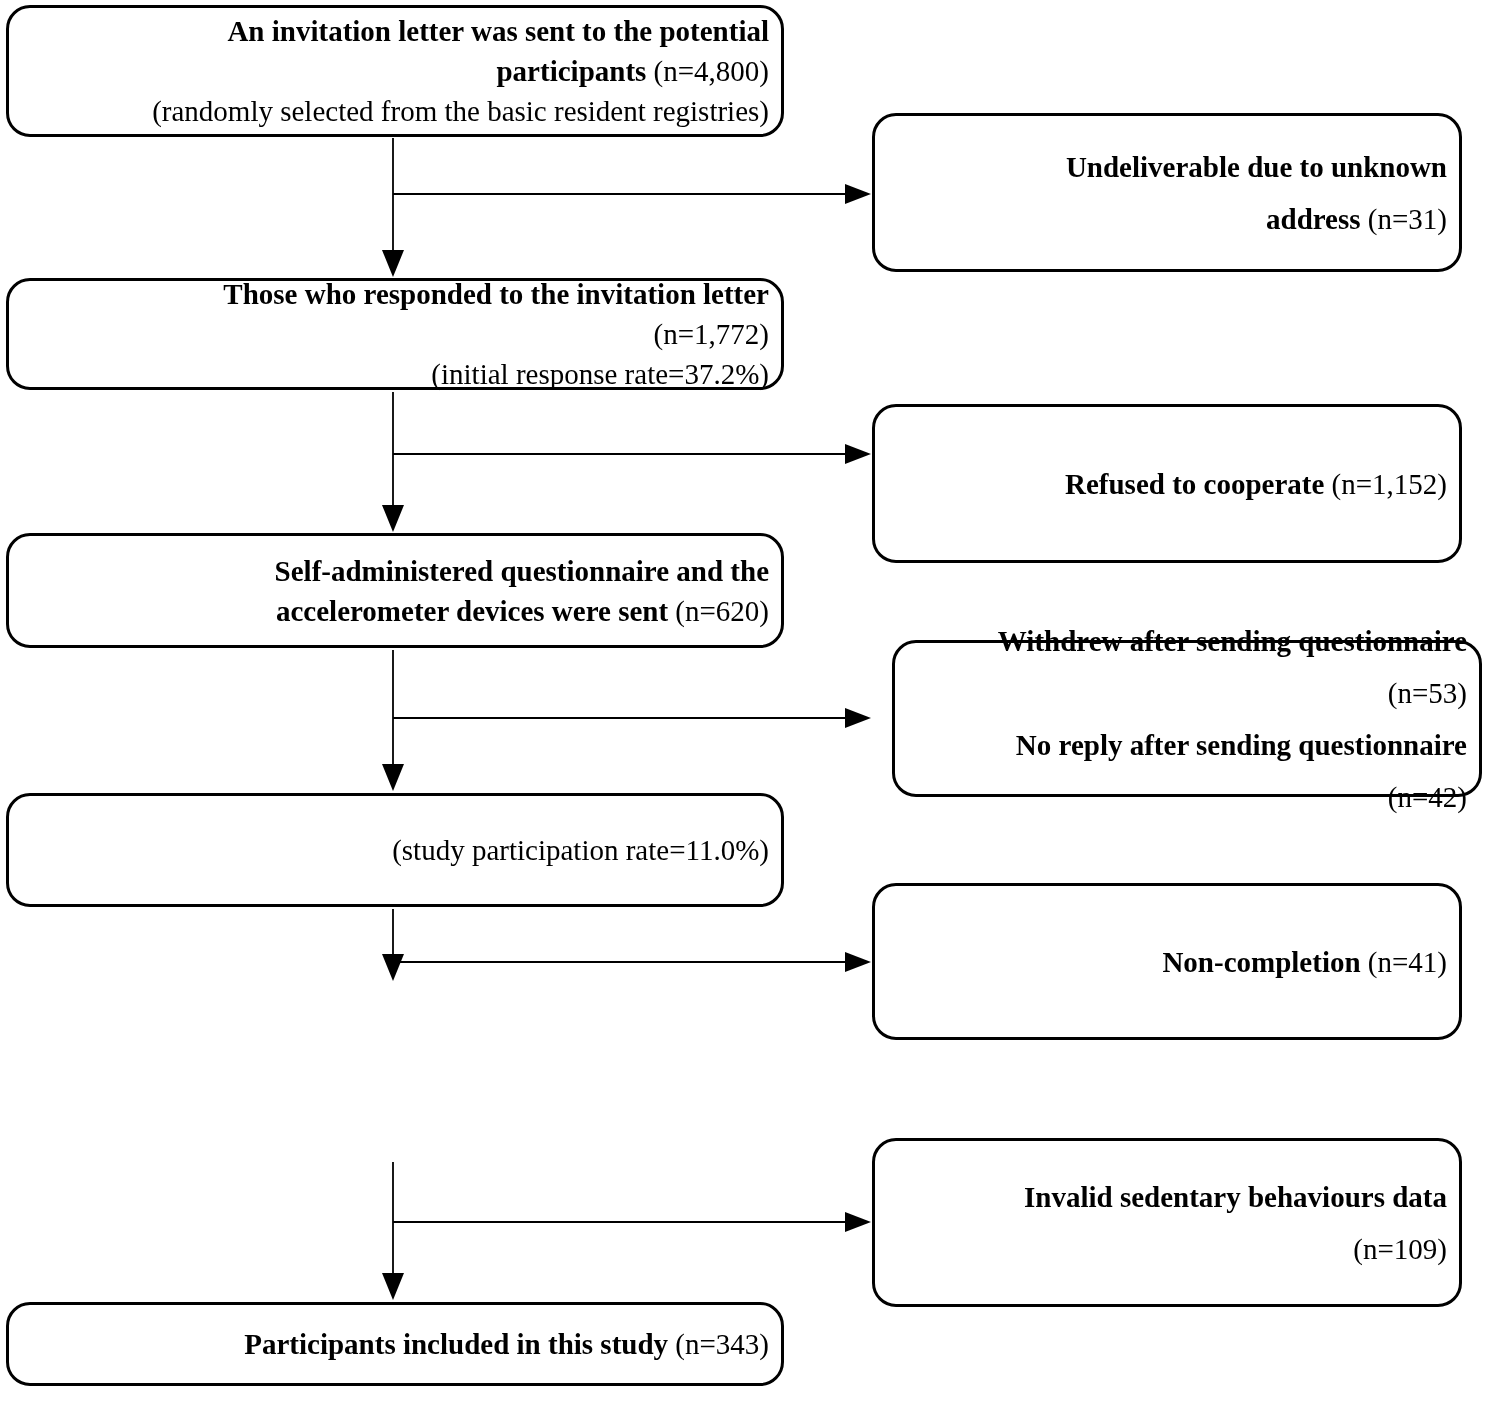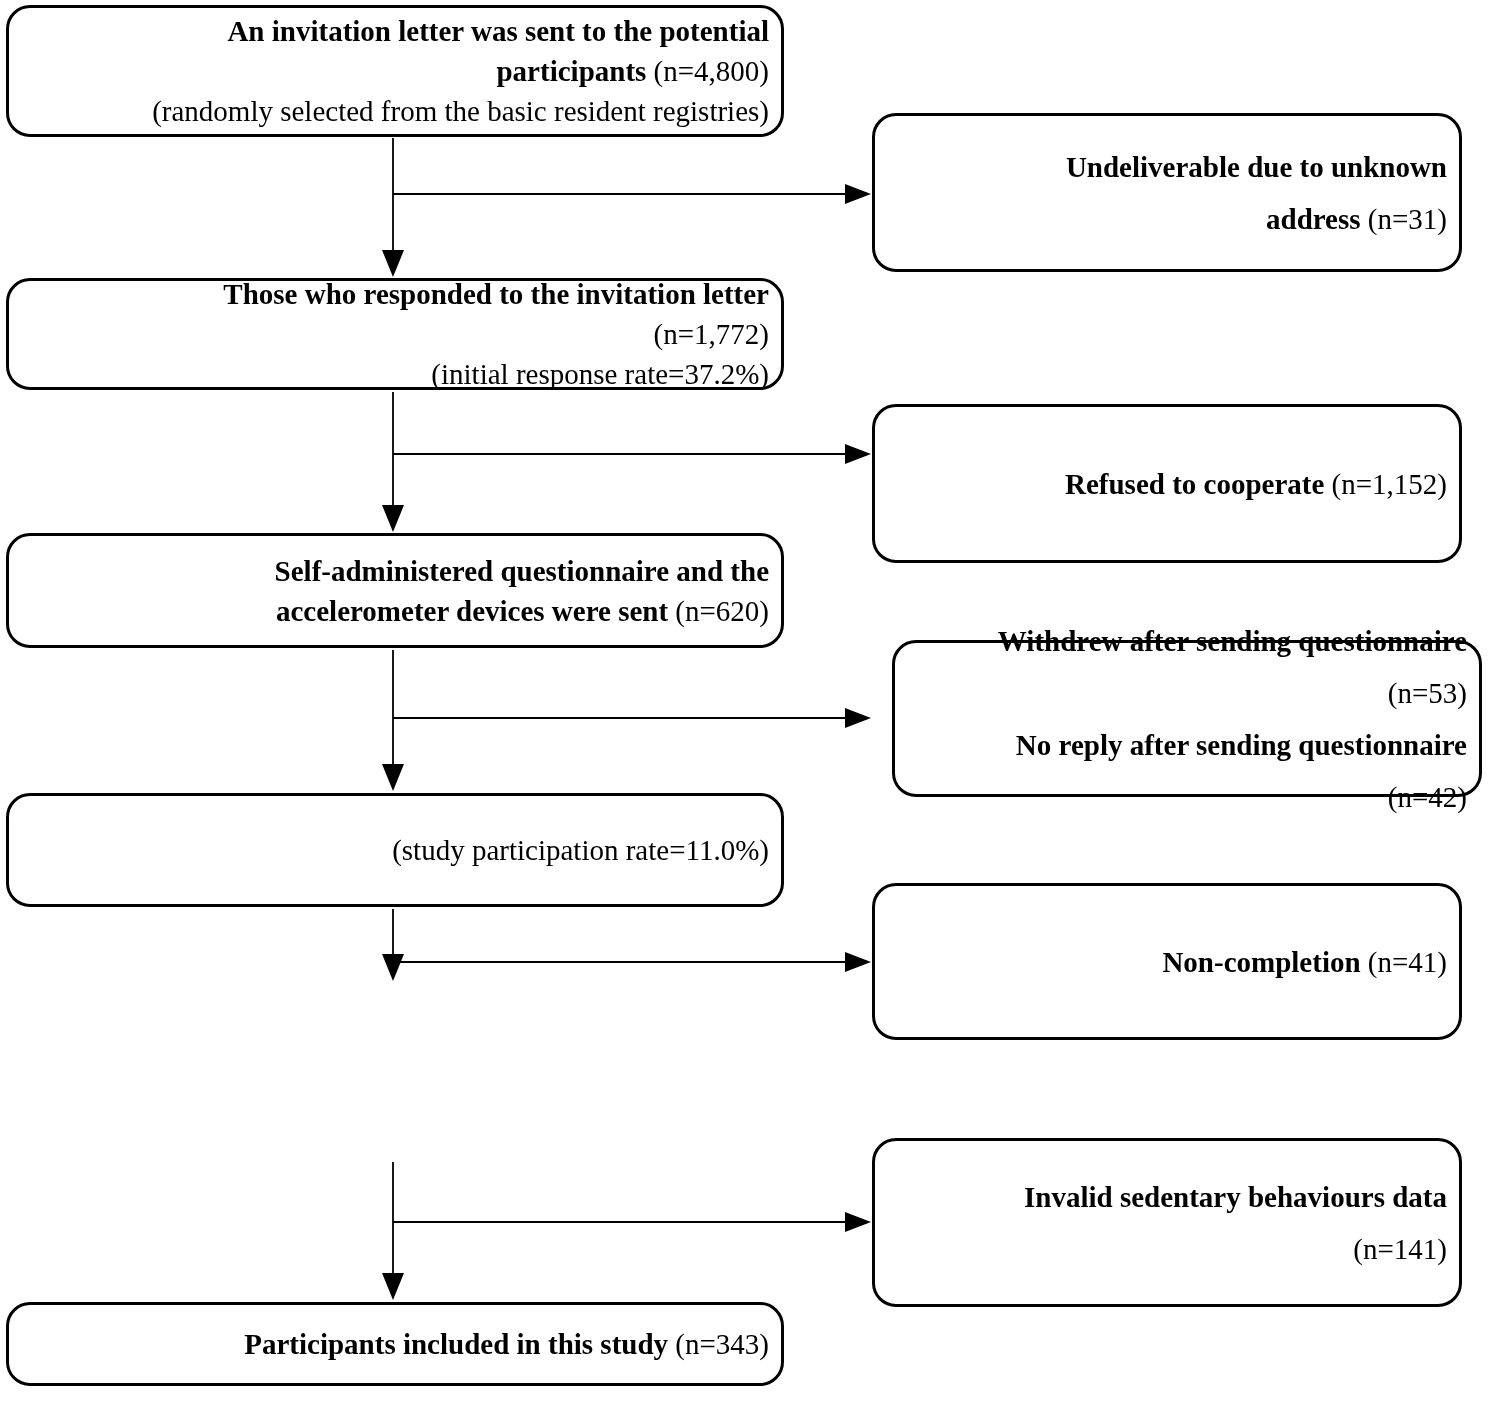--- a/index.html
+++ b/index.html
@@ -118,16 +118,16 @@
     <div class="line"><span class="b">No reply after sending questionnaire</span><span></span></div>
     <div class="line"><span class="b"></span><span>(n=42)</span></div>
   </div>
 
   <div class="box side s4">
     <div class="line"><span class="b">Non-completion </span><span>(n=41)</span></div>
   </div>
 
   <div class="box side s5">
     <div class="line"><span class="b">Invalid sedentary behaviours data</span><span></span></div>
-    <div class="line"><span class="b"></span><span>(n=141)</span></div>
+    <div class="line"><span class="b"></span><span>(n=109)</span></div>
   </div>
 
 </div>
 
 </body></html>

